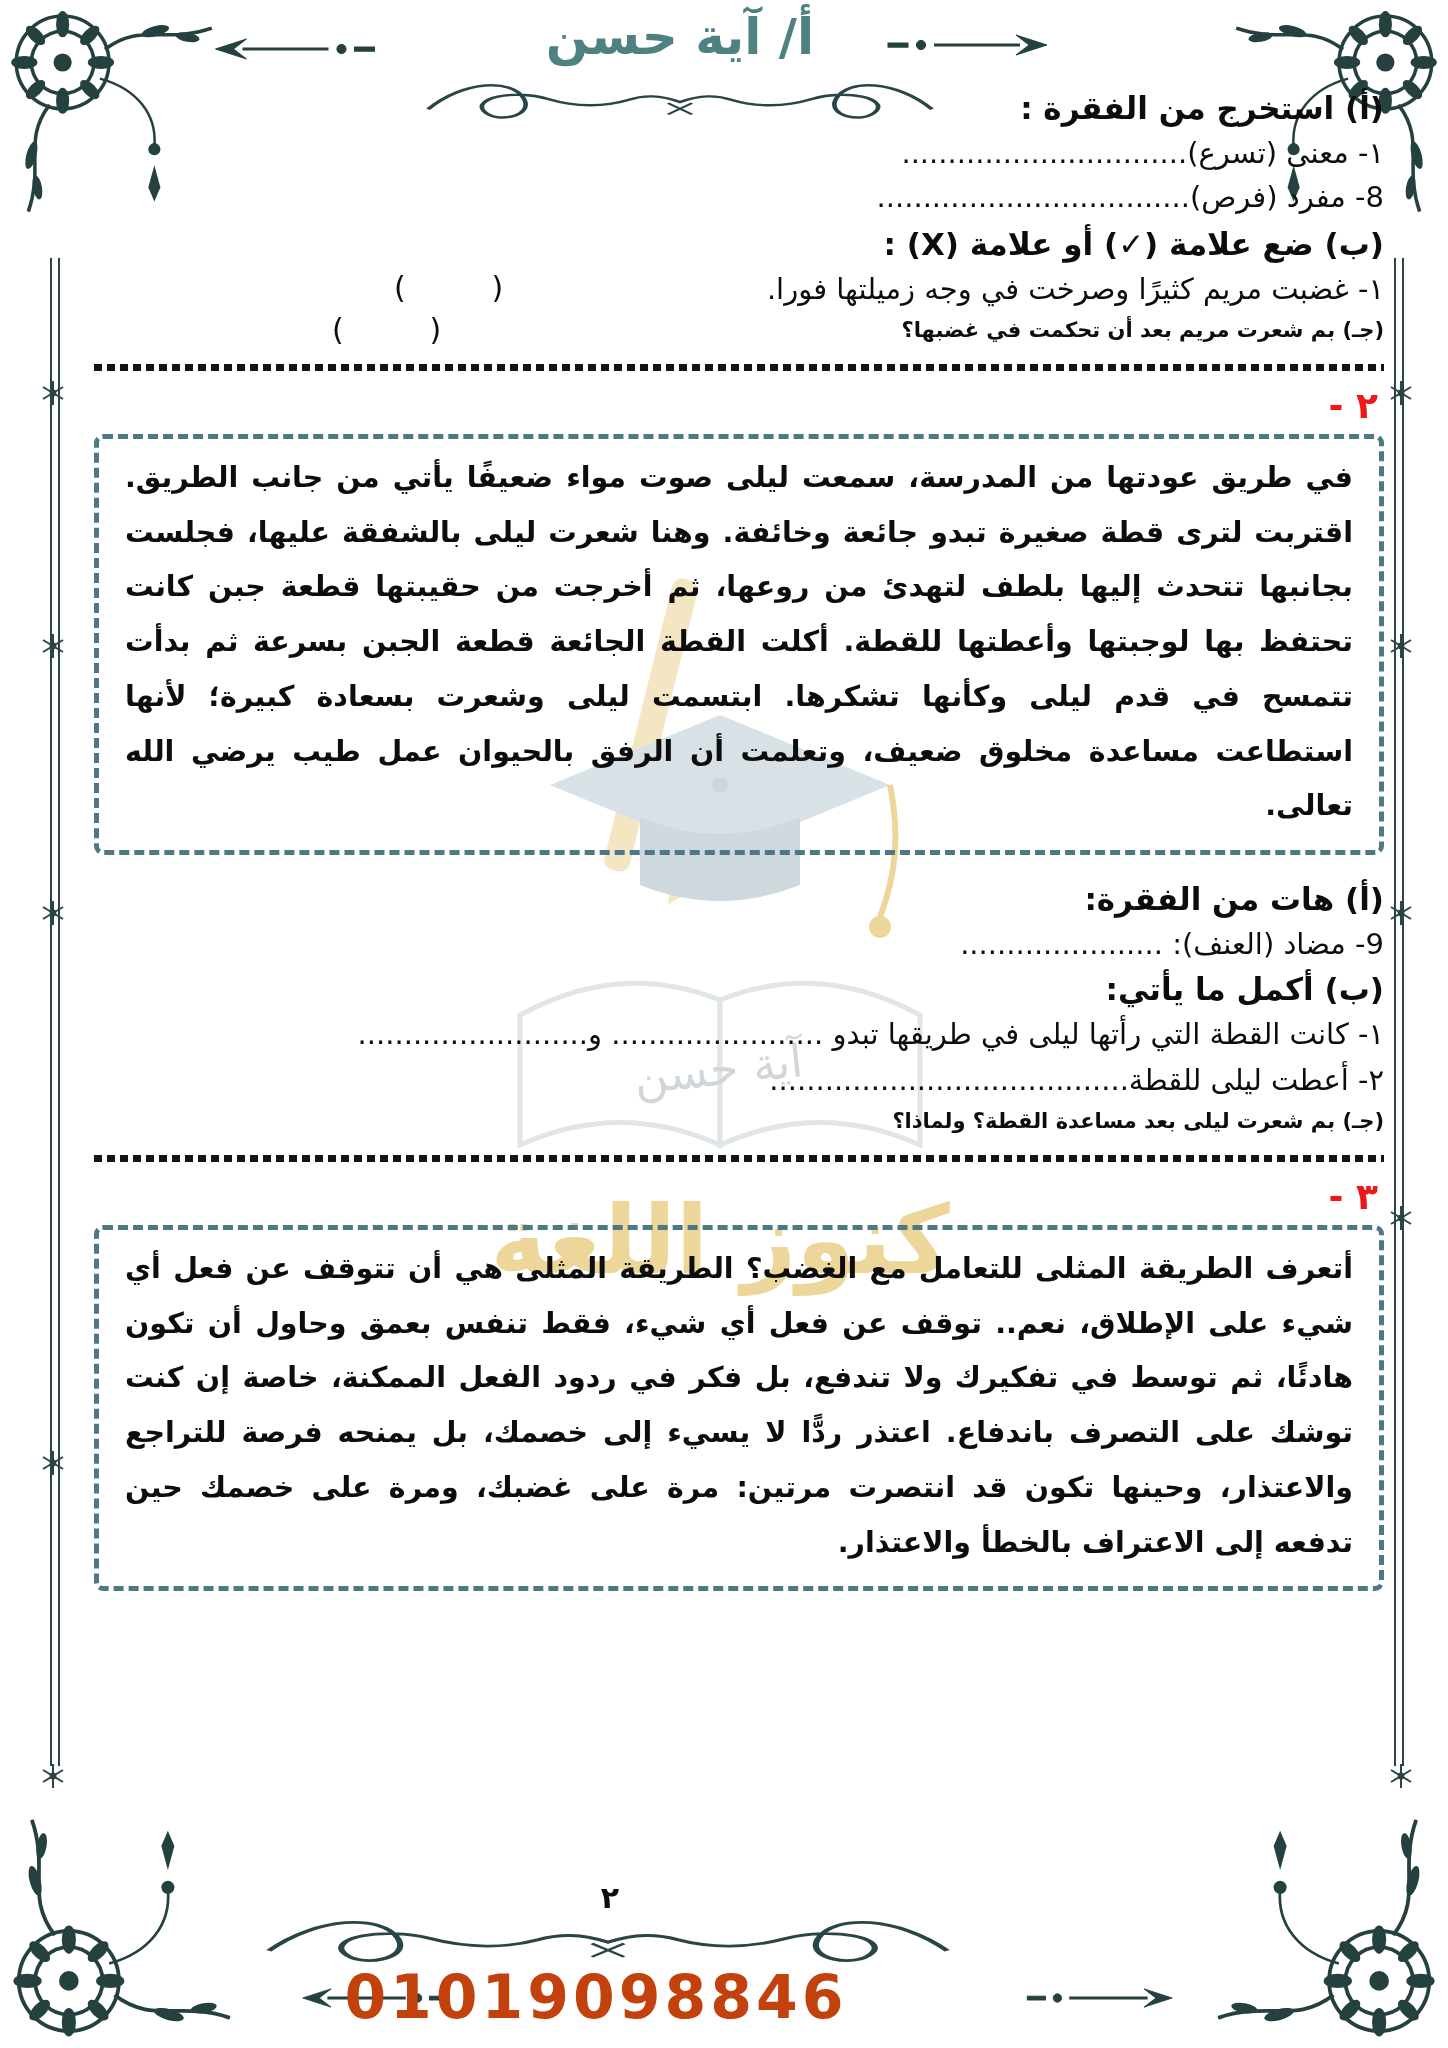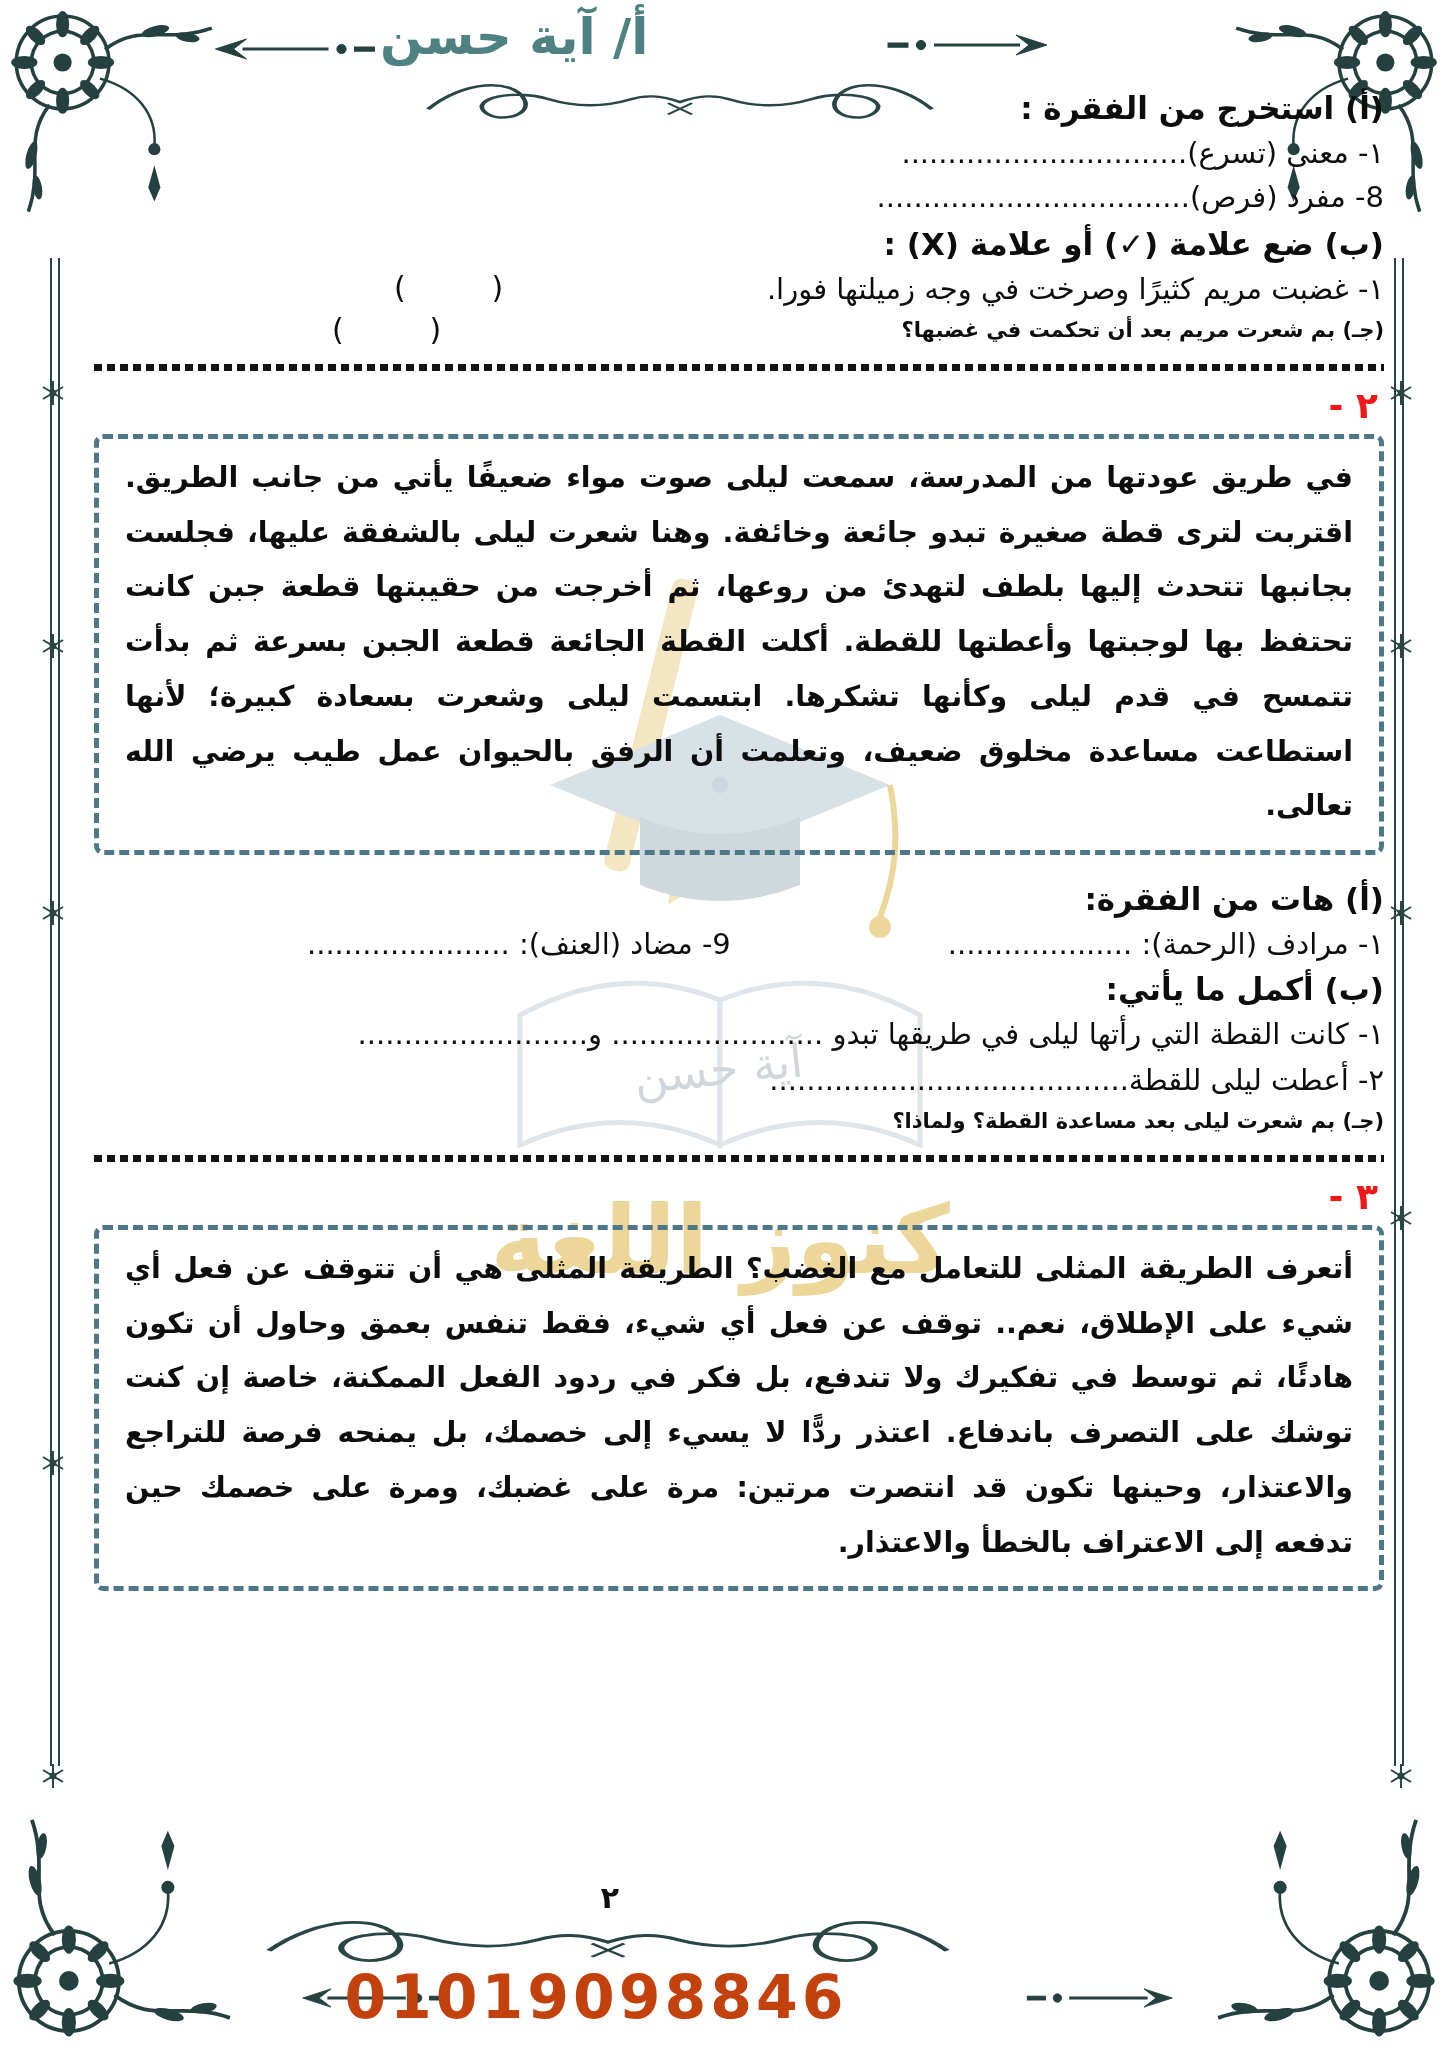--- a/index.html
+++ b/index.html
@@ -21,21 +21,21 @@
   .rail{position:absolute;top:258px;bottom:282px;width:6px;
         border-left:2px solid #2a4545;border-right:2px solid #2a4545;}
   .rail.left{left:50px;}
   .rail.right{right:44px;}
   .flake{position:absolute;width:26px;height:26px;}
   .arrow{position:absolute;height:26px;}
   .arrow.flip{transform:scaleX(-1);}
   
   .title{
     position:absolute;top:8px;left:380px;width:600px;
-    text-align:left;font-size:50px;font-weight:bold;
+    text-align:center;font-size:50px;font-weight:bold;
     color:#4e8181;letter-spacing:1px;
   }
   .header-swirl{position:absolute;top:68px;left:420px;width:520px;height:66px;}
   
   .watermark{position:absolute;top:545px;left:410px;opacity:.45;pointer-events:none;}
   
   .content{position:absolute;top:90px;right:64px;width:1290px;}
   .q-head{font-size:31px;font-weight:bold;margin:0 0 10px;}
   .pair-row{display:flex;justify-content:space-between;font-size:29px;margin:6px 0 10px;}
   .pair-row.loose{justify-content:flex-start;gap:34px;}
@@ -233,21 +233,20 @@
 
     <div class="secnum">٢ -</div>
 
     <div class="pbox">
       <span>في طريق عودتها من المدرسة، سمعت ليلى صوت مواء ضعيفًا يأتي من جانب الطريق. اقتربت لترى قطة صغيرة تبدو جائعة وخائفة. وهنا شعرت ليلى بالشفقة عليها، فجلست بجانبها تتحدث إليها بلطف لتهدئ من روعها، ثم أخرجت من حقيبتها قطعة جبن كانت تحتفظ بها لوجبتها وأعطتها للقطة. أكلت القطة الجائعة قطعة الجبن بسرعة ثم بدأت تتمسح في قدم ليلى وكأنها تشكرها. ابتسمت ليلى وشعرت بسعادة كبيرة؛ لأنها استطاعت مساعدة مخلوق ضعيف، وتعلمت أن الرفق بالحيوان عمل طيب يرضي الله تعالى.</span>
     </div>
 
     <div class="q-head mt26">(أ) هات من الفقرة:</div>
 
     <div class="pair-row loose">
-      <span style="flex:0 0 48%">١- مرادف (الرحمة): ....................</span>
       <span>9- مضاد (العنف): ......................</span>
     </div>
 
     <div class="q-head">(ب) أكمل ما يأتي:</div>
 
     <div class="single-row">١- كانت القطة التي رأتها ليلى في طريقها تبدو ....................... و.........................</div>
     <div class="single-row">٢- أعطت ليلى للقطة.......................................</div>
 
     <div class="q-sub">(جـ) بم شعرت ليلى بعد مساعدة القطة؟ ولماذا؟</div>
 

